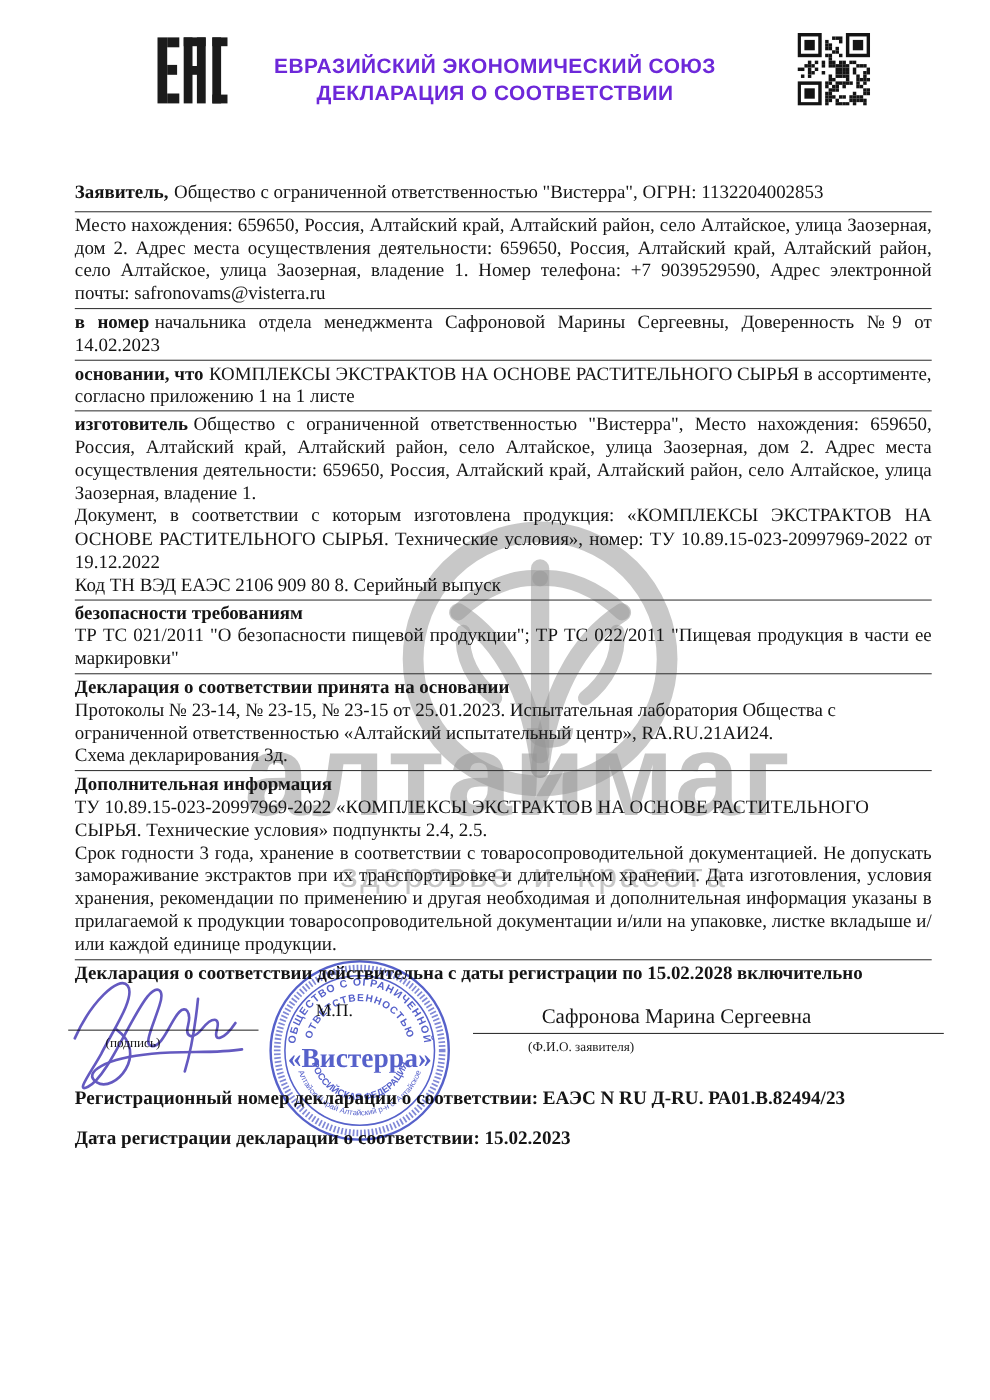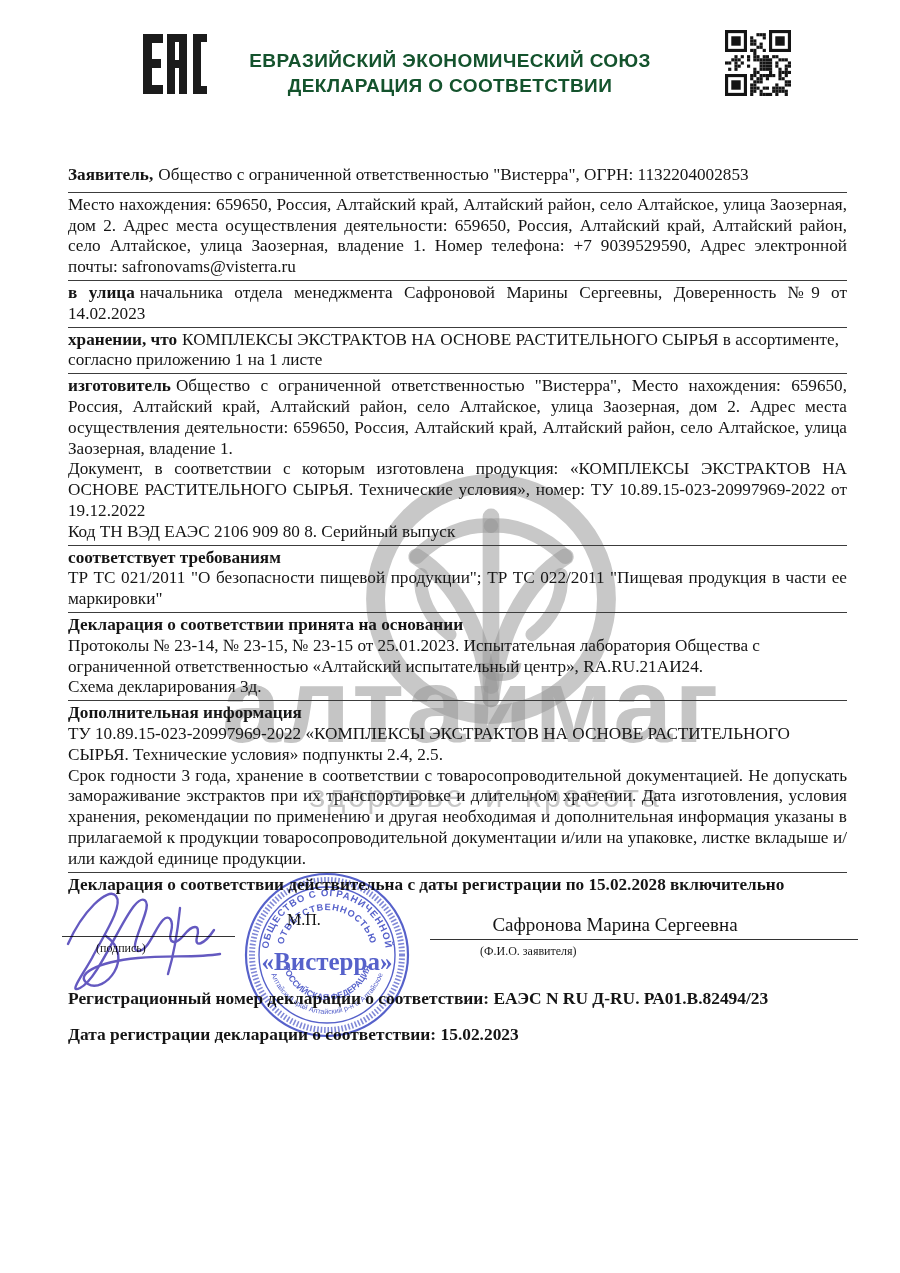--- a/index.html
+++ b/index.html
@@ -14,21 +14,21 @@
             line-height:1;}
   .wm-tagline{left:308px;top:781px;font-family:Liberation Mono, monospace;
               font-size:31px;letter-spacing:1px;color:rgba(160,160,160,.6);}
   .wm-logo{left:352px;top:468px;}
 
   
   .content{position:absolute;z-index:1;inset:0;}
 
   .hdr-title{position:absolute;left:0;right:0;top:48px;text-align:center;
              font-family:"Liberation Sans",sans-serif;font-weight:bold;font-size:19px;
-             line-height:25px;letter-spacing:.4px;color:#14532d;}
+             line-height:25px;letter-spacing:.4px;color:#6d28d9;}
   .eac{position:absolute;left:143px;top:33px;}
   .qr{position:absolute;left:725px;top:30px;}
 
   .sections{position:absolute;left:68px;top:160px;width:779px;font-size:17.2px;
             line-height:20.8px;}
   .sec{padding:2px 0 2px 0;border-top:1px solid #3c3c3c;}
   .sec:first-child{border-top:none;padding-top:5px;padding-bottom:6px;}
   .just{text-align:justify;}
   .lead{font-weight:bold;padding-right:5px;}
   .boldline{font-weight:bold;}
@@ -231,35 +231,35 @@
 
       <div class="sec">
         <span class="lead">Заявитель,</span><span>Общество с ограниченной ответственностью "Вистерра", ОГРН: 1132204002853</span>
       </div>
 
       <div class="sec just">
         <span>Место нахождения: 659650, Россия, Алтайский край, Алтайский район, село Алтайское, улица Заозерная, дом 2. Адрес места осуществления деятельности: 659650, Россия, Алтайский край, Алтайский район, село Алтайское, улица Заозерная, владение 1. Номер телефона: +7 9039529590, Адрес электронной почты: safronovams@visterra.ru</span>
       </div>
 
       <div class="sec just">
-        <span class="lead">в улица</span><span>начальника отдела менеджмента Сафроновой Марины Сергеевны, Доверенность №9 от 14.02.2023</span>
-      </div>
-
-      <div class="sec">
-        <span class="lead">хранении, что</span><span>КОМПЛЕКСЫ ЭКСТРАКТОВ НА ОСНОВЕ РАСТИТЕЛЬНОГО СЫРЬЯ в ассортименте, согласно приложению 1 на 1 листе</span>
+        <span class="lead">в номер</span><span>начальника отдела менеджмента Сафроновой Марины Сергеевны, Доверенность №9 от 14.02.2023</span>
+      </div>
+
+      <div class="sec">
+        <span class="lead">основании, что</span><span>КОМПЛЕКСЫ ЭКСТРАКТОВ НА ОСНОВЕ РАСТИТЕЛЬНОГО СЫРЬЯ в ассортименте, согласно приложению 1 на 1 листе</span>
       </div>
 
       <div class="sec">
         <div class="just"><span class="lead">изготовитель</span><span>Общество с ограниченной ответственностью "Вистерра", Место нахождения: 659650, Россия, Алтайский край, Алтайский район, село Алтайское, улица Заозерная, дом 2. Адрес места осуществления деятельности: 659650, Россия, Алтайский край, Алтайский район, село Алтайское, улица Заозерная, владение 1.</span></div>
         <div class="just">Документ, в соответствии с которым изготовлена продукция: «КОМПЛЕКСЫ ЭКСТРАКТОВ НА ОСНОВЕ РАСТИТЕЛЬНОГО СЫРЬЯ.  Технические условия», номер: ТУ 10.89.15-023-20997969-2022 от 19.12.2022</div>
         <div>Код ТН ВЭД ЕАЭС 2106 909 80 8.  Серийный выпуск</div>
       </div>
 
       <div class="sec">
-        <div class="boldline">соответствует требованиям</div>
+        <div class="boldline">безопасности требованиям</div>
         <div class="just">ТР ТС 021/2011 "О безопасности пищевой продукции"; ТР ТС 022/2011 "Пищевая продукция в части ее маркировки"</div>
       </div>
 
       <div class="sec">
         <div class="boldline">Декларация о соответствии принята на основании</div>
         <div>Протоколы № 23-14, № 23-15,  № 23-15 от 25.01.2023.  Испытательная лаборатория Общества с ограниченной ответственностью «Алтайский испытательный центр», RA.RU.21АИ24.</div>
         <div>Схема декларирования 3д.</div>
       </div>
 
       <div class="sec">

